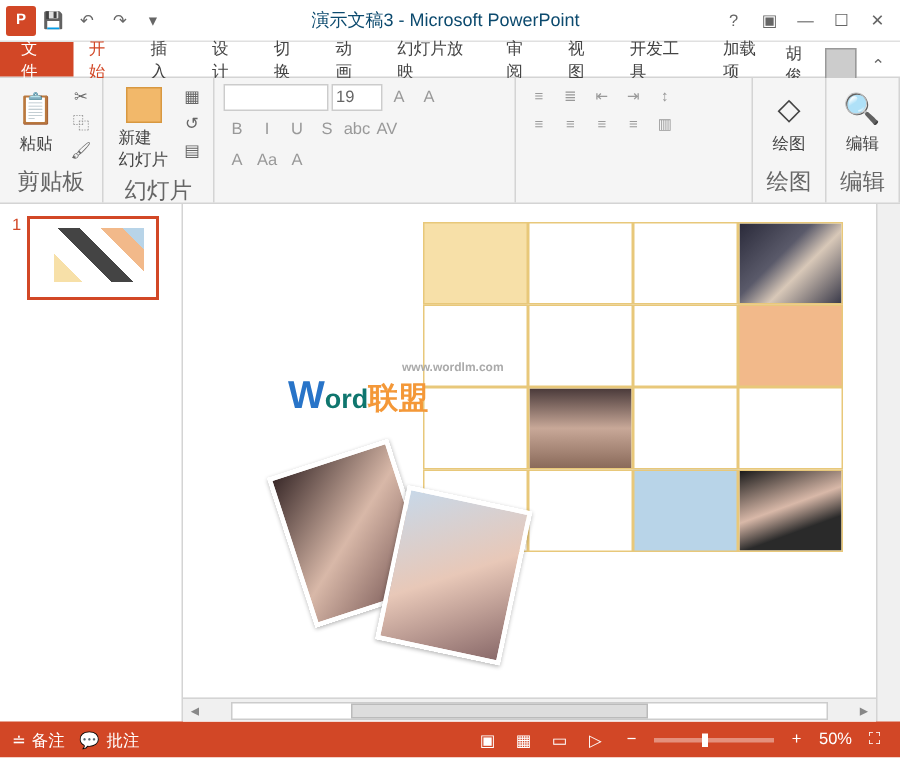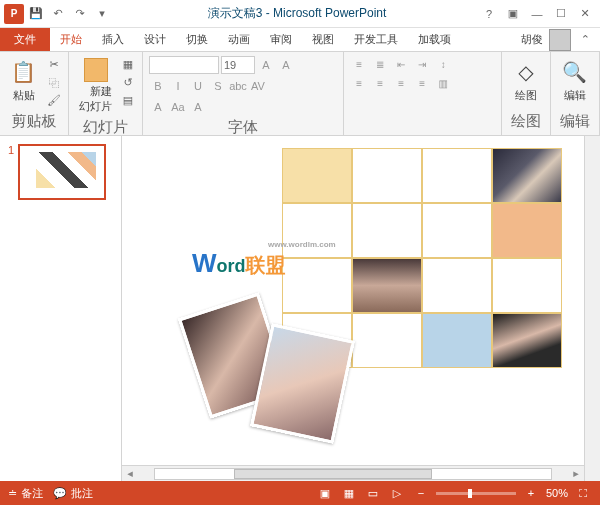--- a/index.html
+++ b/index.html
@@ -4,21 +4,21 @@
 <style>
 *{margin:0;padding:0;box-sizing:border-box;font-family:"Microsoft YaHei",sans-serif;font-size:11px}
 body{width:600px;height:505px;background:#fff;overflow:hidden;display:flex;flex-direction:column}
 .titlebar{height:28px;background:#fff;display:flex;align-items:center;border-bottom:1px solid #e0e0e0}
 .qat{display:flex;align-items:center;padding:0 4px;gap:2px}
 .qat-btn{width:20px;height:20px;display:flex;align-items:center;justify-content:center;color:#666}
 .app-icon{width:20px;height:20px;background:#d24726;color:#fff;display:flex;align-items:center;justify-content:center;font-weight:bold;font-size:10px;border-radius:2px}
 .title-text{flex:1;text-align:center;color:#0c4a6e;font-size:12px}
 .win-controls{display:flex;gap:2px;padding-right:4px}
 .win-btn{width:22px;height:22px;display:flex;align-items:center;justify-content:center;color:#666}
-.tabs{height:24px;background:#fff;display:flex;align-items:center;border-bottom:1px solid #d4d4d4}
+.tabs{height:24px;background:#fff;display:flex;align-items:flex-start;border-bottom:1px solid #d4d4d4}
 .file-tab{background:#d24726;color:#fff;padding:4px 14px;height:100%;display:flex;align-items:center}
 .tab{padding:4px 10px;color:#444;height:100%;display:flex;align-items:center;cursor:pointer}
 .tab.active{color:#d24726}
 .tabs-right{margin-left:auto;display:flex;align-items:center;gap:6px;padding-right:6px}
 .user-name{color:#444}
 .avatar{width:22px;height:22px;background:#ccc;border:1px solid #999}
 .collapse{color:#666;padding:0 4px}
 .ribbon{height:84px;background:#f5f5f5;display:flex;border-bottom:1px solid #d4d4d4}
 .rgroup{border-right:1px solid #d4d4d4;padding:4px 6px;display:flex;flex-direction:column;justify-content:space-between}
 .rgroup-label{text-align:center;color:#666;font-size:15px;margin-top:2px}
@@ -93,20 +93,21 @@
   </div>
 </div>
 
 <div class="tabs">
   <div class="file-tab">文件</div>
   <div class="tab active">开始</div>
   <div class="tab">插入</div>
   <div class="tab">设计</div>
   <div class="tab">切换</div>
   <div class="tab">动画</div>
+  <div class="tab">幻灯片放映</div>
   <div class="tab">审阅</div>
   <div class="tab">视图</div>
   <div class="tab">开发工具</div>
   <div class="tab">加载项</div>
   <div class="tabs-right">
     <span class="user-name">胡俊</span>
     <div class="avatar"></div>
     <div class="collapse">⌃</div>
   </div>
 </div>
@@ -124,21 +125,21 @@
         <div class="sm">🖌</div>
       </div>
     </div>
     <div class="rgroup-label">剪贴板</div>
   </div>
 
   <div class="rgroup">
     <div class="rgroup-body">
       <div class="big-btn">
         <div class="ico" style="background:#f2b86a;width:24px;height:24px;border:1px solid #d89840"></div>
-        <span style="white-space:pre-line;text-align:right">新建
+        <span style="white-space:pre-line;text-align:left">新建
 幻灯片</span>
       </div>
       <div class="small-col">
         <div class="sm">▦</div>
         <div class="sm">↺</div>
         <div class="sm">▤</div>
       </div>
     </div>
     <div class="rgroup-label">幻灯片</div>
   </div>
@@ -158,21 +159,20 @@
         <div class="fbtn">S</div>
         <div class="fbtn">abc</div>
         <div class="fbtn">AV</div>
       </div>
       <div class="font-row">
         <div class="fbtn">A</div>
         <div class="fbtn">Aa</div>
         <div class="fbtn">A</div>
       </div>
     </div>
-    <div class="rgroup-label">字体</div>
   </div>
 
   <div class="rgroup" style="flex:1">
     <div class="rgroup-body para-group">
       <div class="prow">
         <div class="pbtn">≡</div>
         <div class="pbtn">≣</div>
         <div class="pbtn">⇤</div>
         <div class="pbtn">⇥</div>
         <div class="pbtn">↕</div>

